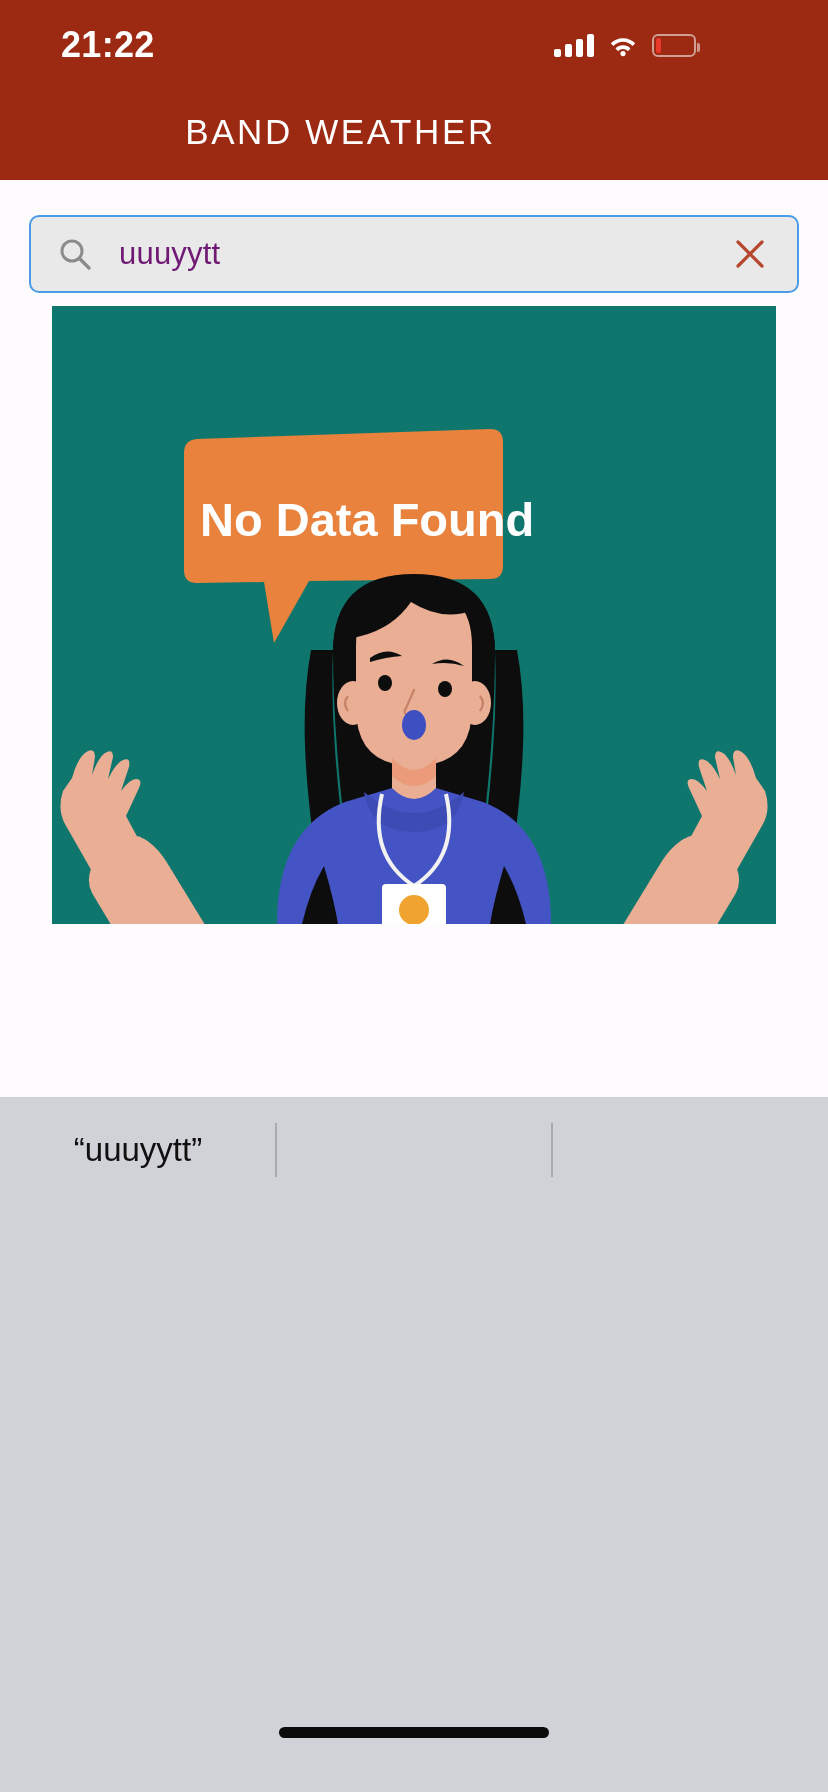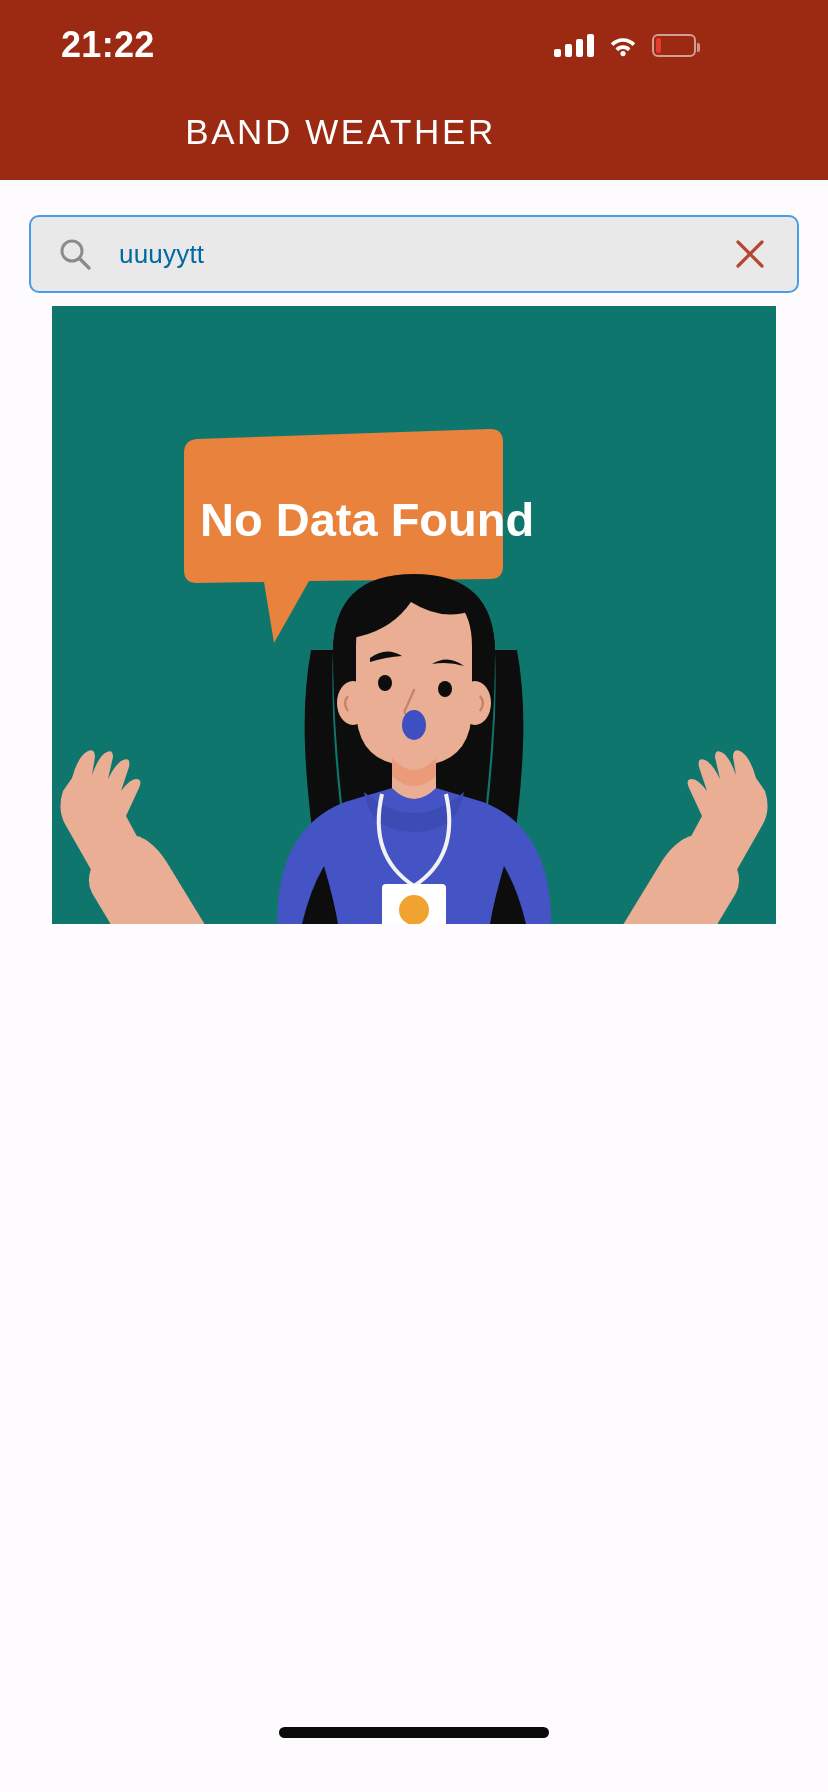--- a/index.html
+++ b/index.html
@@ -55,21 +55,21 @@
 
   
   #search-bar {
     position:absolute; left:29px; top:215px; width:770px; height:78px;
     background:#e9e9e9; border:2px solid #4a9ce8; border-radius:10px;
     display:flex; align-items:center;
   }
   #search-icon { margin-left:26px; width:36px; height:36px; flex:0 0 auto; }
   #search-value {
     flex:1 1 auto; margin-left:26px;
-    font-size:26px; color:#0369a1; letter-spacing:0.2px;
+    font-size:31px; color:#701a75; letter-spacing:0.2px;
     white-space:nowrap; overflow:hidden;
   }
   #clear-icon { margin-right:30px; width:34px; height:34px; flex:0 0 auto; }
 
   
   #illustration-card {
     position:absolute; left:52px; top:306px; width:724px; height:618px;
     background:#0f766e;
   }
   #illustration { position:absolute; left:0; top:0; width:724px; height:618px; }
@@ -199,15 +199,26 @@
         <rect x="341" y="626" width="42" height="5" rx="2.5" fill="#1a1a1a"></rect>
         <rect x="341" y="638" width="42" height="5" rx="2.5" fill="#1a1a1a"></rect>
       </g>
 
       <text x="148" y="230" font-family="Liberation Sans, sans-serif" font-size="47" font-weight="bold" fill="#ffffff">
         <tspan id="bubble-text-span">No Data Found</tspan>
       </text>
     </svg>
   </div>
 
+  <div id="keyboard">
+
+    <div id="suggestions">
+      <div class="sugg" id="sugg-0">“uuuyytt”</div>
+      <div class="sugg-div" id="div-1"></div>
+      <div class="sugg" id="sugg-1"></div>
+      <div class="sugg-div" id="div-2"></div>
+      <div class="sugg" id="sugg-2"></div>
+    </div>
+
+  </div>
 
   <div id="home-indicator"></div>
 </div>
 
 </body></html>

